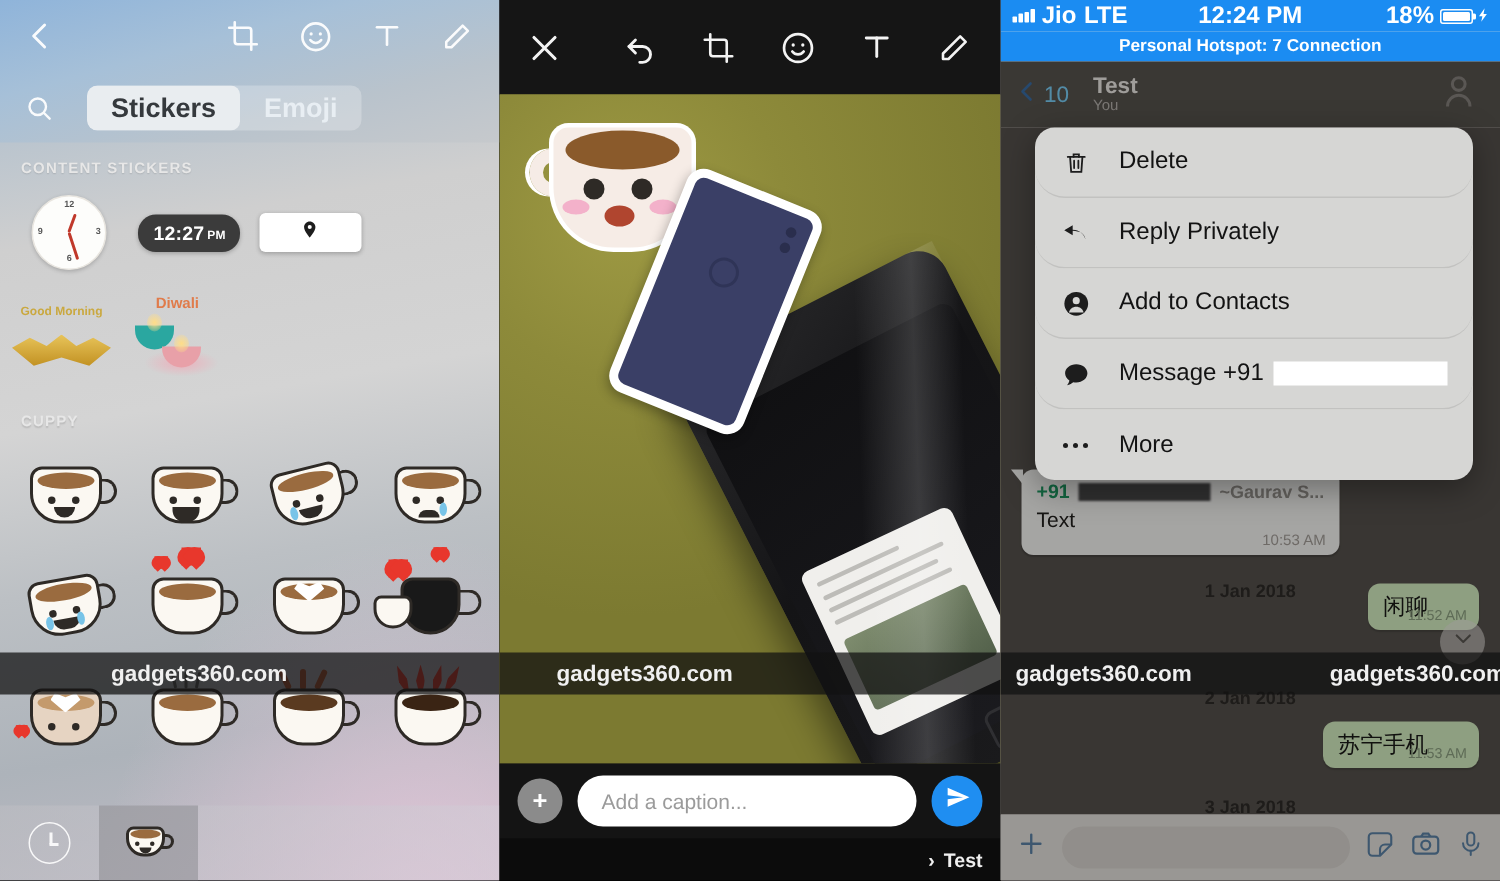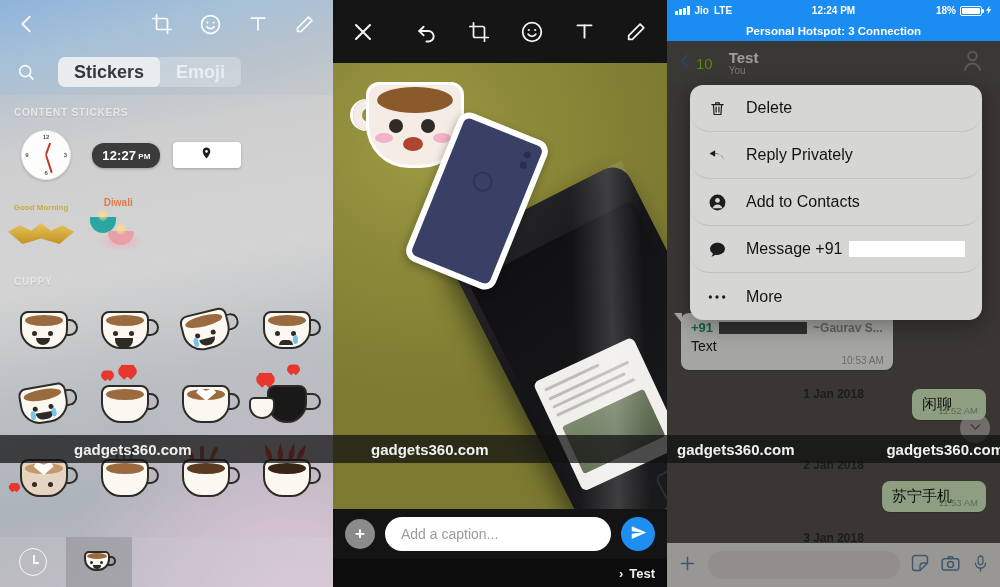--- a/index.html
+++ b/index.html
@@ -160,34 +160,34 @@
   .sticker-phone .cam2{position:absolute;right:9px;top:20px;width:7px;height:7px;background:#2a2e4d;border-radius:50%;}
   .sticker-phone .fp{position:absolute;left:30px;top:44px;width:20px;height:20px;border:2px solid #2f3457;border-radius:50%;}
   .p2-caption { position:absolute; left:0; bottom:28px; width:100%; height:50px; background:#141414; display:flex; align-items:center; padding:0 12px; gap:10px; }
   .plus-btn { width:30px; height:30px; border-radius:50%; background:#8b8b8b; color:#fff; display:flex; align-items:center; justify-content:center; font-size:17px; font-weight:700; }
   .cap-input { flex:1; height:34px; background:#fff; border-radius:17px; display:flex; align-items:center; padding:0 16px; color:#9b9b9b; font-size:14px; }
   .send-btn { width:34px; height:34px; border-radius:50%; background:#1f8ef1; display:flex; align-items:center; justify-content:center; }
   .p2-recipient { position:absolute; left:0; bottom:0; width:100%; height:28px; background:#0c0c0c; display:flex; align-items:center; justify-content:flex-end; padding-right:12px; color:#efefef; font-size:13px; font-weight:600; gap:6px; }
 
   
   .p3-bg { position:absolute; inset:0; background:#e9e4dd; }
-  .statusbar { position:absolute; left:0; top:0; width:100%; height:21px; background:#1b8cf2; color:#fff; font-size:10px; font-weight:700; display:flex; align-items:center; padding:0 8px; }
+  .statusbar { position:absolute; left:0; top:0; width:100%; height:21px; background:#1b8cf2; color:#fff; font-size:16px; font-weight:700; display:flex; align-items:center; padding:0 8px; }
   .sb-left{ display:flex; align-items:center; gap:5px;}
   .bars{display:flex;align-items:flex-end;gap:1.5px;height:9px;}
   .bars i{width:2.5px;background:#fff;border-radius:.5px;}
   .bars i:nth-child(1){height:4px;} .bars i:nth-child(2){height:6px;}
   .bars i:nth-child(3){height:7.5px;} .bars i:nth-child(4){height:9px;}
   .sb-center{position:absolute;left:50%;transform:translateX(-50%);}
   .sb-right{margin-left:auto;display:flex;align-items:center;gap:4px;}
   .batt{width:22px;height:10px;border:1.2px solid #fff;border-radius:2px;position:relative;}
   .batt:after{content:"";position:absolute;right:-3px;top:2.5px;width:1.8px;height:4px;background:#fff;border-radius:0 1px 1px 0;}
   .batt i{position:absolute;left:1px;top:1px;bottom:1px;width:18px;background:#fff;border-radius:1px;}
   .hotspot { position:absolute; left:0; top:21px; width:100%; height:20px; background:#1b8cf2; color:#fff; font-size:11.5px; font-weight:600; display:flex; align-items:center; justify-content:center; }
   .navbar { position:absolute; left:0; top:41px; width:100%; height:44px; background:#595550; display:flex; align-items:center; padding:0 10px; }
-  .nav-back { display:flex; align-items:center; gap:3px; color:#84cc16; }
+  .nav-back { display:flex; align-items:center; gap:3px; color:#7dd3fc; }
   .nav-back .cnt{ font-size:15px; }
   .nav-title { margin-left:16px; line-height:1.05; }
   .nav-title .t { font-size:15px; font-weight:700; color:#f1eeea; }
   .nav-title .s { font-size:10px; color:#b9b5b0; }
   .nav-right { margin-left:auto; opacity:.35; }
 
   .chat-area { position:absolute; left:0; top:85px; right:0; bottom:44px; background:#57534e; }
   .bubble-in { position:absolute; left:14px; top:228px; max-width:244px; background:#fbfaf8; border-radius:8px; padding:7px 10px 16px 10px; box-shadow:0 1px 1px rgba(0,0,0,.18); }
   .bubble-in:before{content:"";position:absolute;left:-7px;top:0;border-width:0 8px 10px 0;border-style:solid;border-color:transparent #fbfaf8 transparent transparent;}
   .b-sender { font-size:13px; font-weight:700; color:#1d9b63; white-space:nowrap; display:flex; align-items:center; gap:6px;}
@@ -601,21 +601,21 @@
             <i></i>
           </span>
         <span>
           <svg width="6" height="10" viewBox="0 0 8 12" fill="#fff">
               <path d="M5 0L0 7h3l-1 5 5-7H4z"></path>
             </svg>
         </span>
       </span>
     </div>
 
-    <div class="hotspot">Personal Hotspot: 3 Connection</div>
+    <div class="hotspot">Personal Hotspot: 7 Connection</div>
 
     <div class="navbar">
       <span class="nav-back">
         <span>
           <svg width="16" height="20" viewBox="0 0 24 24" fill="none" stroke="#3a6fa8" stroke-width="2.6" stroke-linecap="round" stroke-linejoin="round">
               <polyline points="15 4 7 12 15 20"></polyline>
             </svg>
         </span>
         <span class="cnt">10</span>
       </span>

